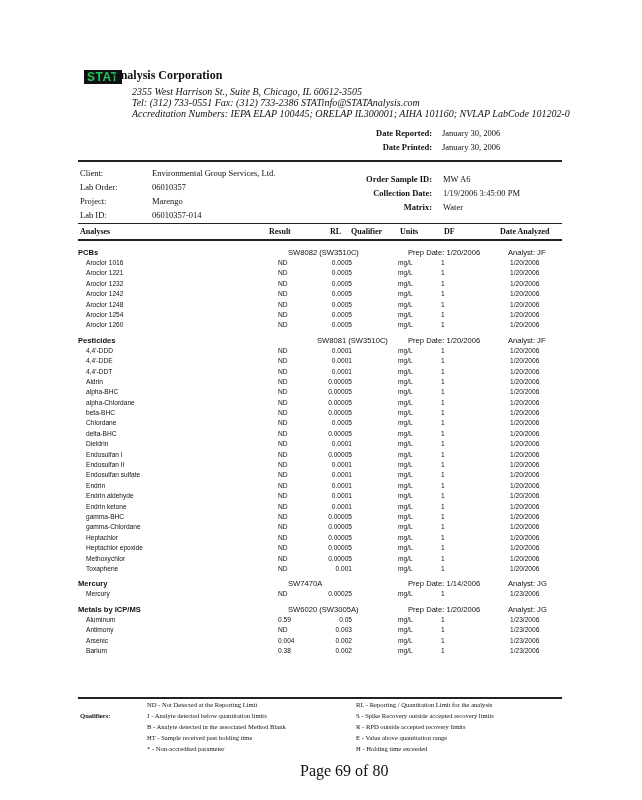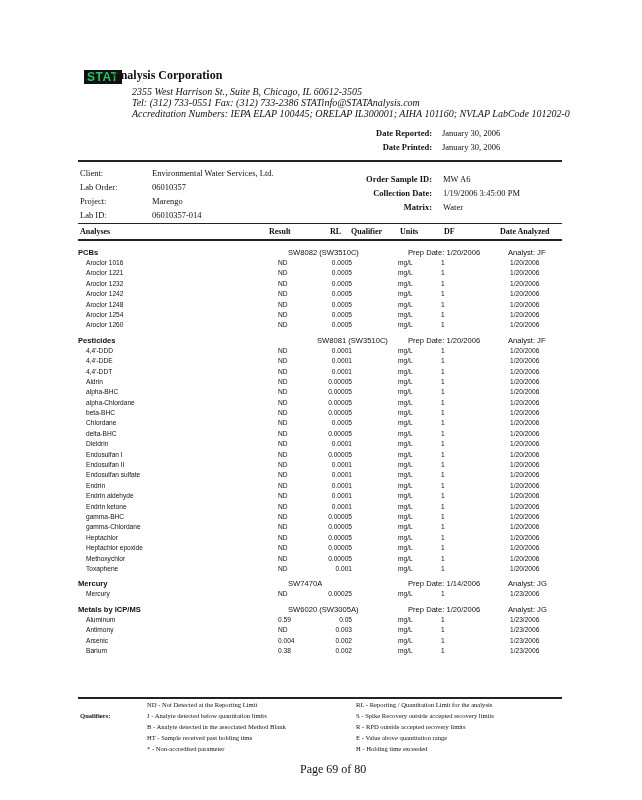--- a/index.html
+++ b/index.html
@@ -31,40 +31,40 @@
   .row { position: relative; height: 10.4px; }
   .row span { position: absolute; top: 1px; white-space: nowrap; }
   .c-name { left: 8px; }
   .c-res { left: 200px; width: 38px; text-align: left; }
   .c-rl { left: 230px; width: 44px; text-align: right; }
   .c-unit { left: 320px; }
   .c-df { left: 363px; }
   .c-date { left: 432px; }
 
   .qual { font-family: "Liberation Serif", serif; font-size: 6.6px; }
-  .footer { left: 300px; top: 762px; font-size: 12px; }
+  .footer { left: 300px; top: 762px; font-size: 16px; }
 </style>
 </head>
 <body>
 
 <div class="logo-box">STAT</div>
 <div class="abs serif company">Analysis Corporation</div>
 <div class="abs serif addr" style="top:86px;">2355 West Harrison St., Suite B, Chicago, IL 60612-3505</div>
 <div class="abs serif addr" style="top:97px;">Tel: (312) 733-0551  Fax: (312) 733-2386  STATinfo@STATAnalysis.com</div>
 <div class="abs serif addr" style="top:108px;">Accreditation Numbers: IEPA ELAP 100445; ORELAP IL300001; AIHA 101160; NVLAP LabCode 101202-0</div>
 
 <div class="abs serif lbl-r" style="left:360px; top:128px; width:72px; font-weight:bold;">Date Reported:</div>
 <div class="abs serif val" style="left:442px; top:128px;">January 30, 2006</div>
 <div class="abs serif lbl-r" style="left:360px; top:142px; width:72px; font-weight:bold;">Date Printed:</div>
 <div class="abs serif val" style="left:442px; top:142px;">January 30, 2006</div>
 
 <div class="rule thick" style="top:160px;"></div>
 
 <div class="abs serif info-l" style="left:80px; top:168px;">Client:</div>
-<div class="abs serif info-l" style="left:152px; top:168px;">Environmental Water Services, Ltd.</div>
+<div class="abs serif info-l" style="left:152px; top:168px;">Environmental Group Services, Ltd.</div>
 <div class="abs serif info-l" style="left:80px; top:182px;">Lab Order:</div>
 <div class="abs serif info-l" style="left:152px; top:182px;">06010357</div>
 <div class="abs serif info-l" style="left:80px; top:196px;">Project:</div>
 <div class="abs serif info-l" style="left:152px; top:196px;">Marengo</div>
 <div class="abs serif info-l" style="left:80px; top:210px;">Lab ID:</div>
 <div class="abs serif info-l" style="left:152px; top:210px;">06010357-014</div>
 
 <div class="abs serif lbl-r" style="left:340px; top:174px; width:92px; font-weight:bold;">Order Sample ID:</div>
 <div class="abs serif val" style="left:443px; top:174px;">MW A6</div>
 <div class="abs serif lbl-r" style="left:340px; top:188px; width:92px; font-weight:bold;">Collection Date:</div>

